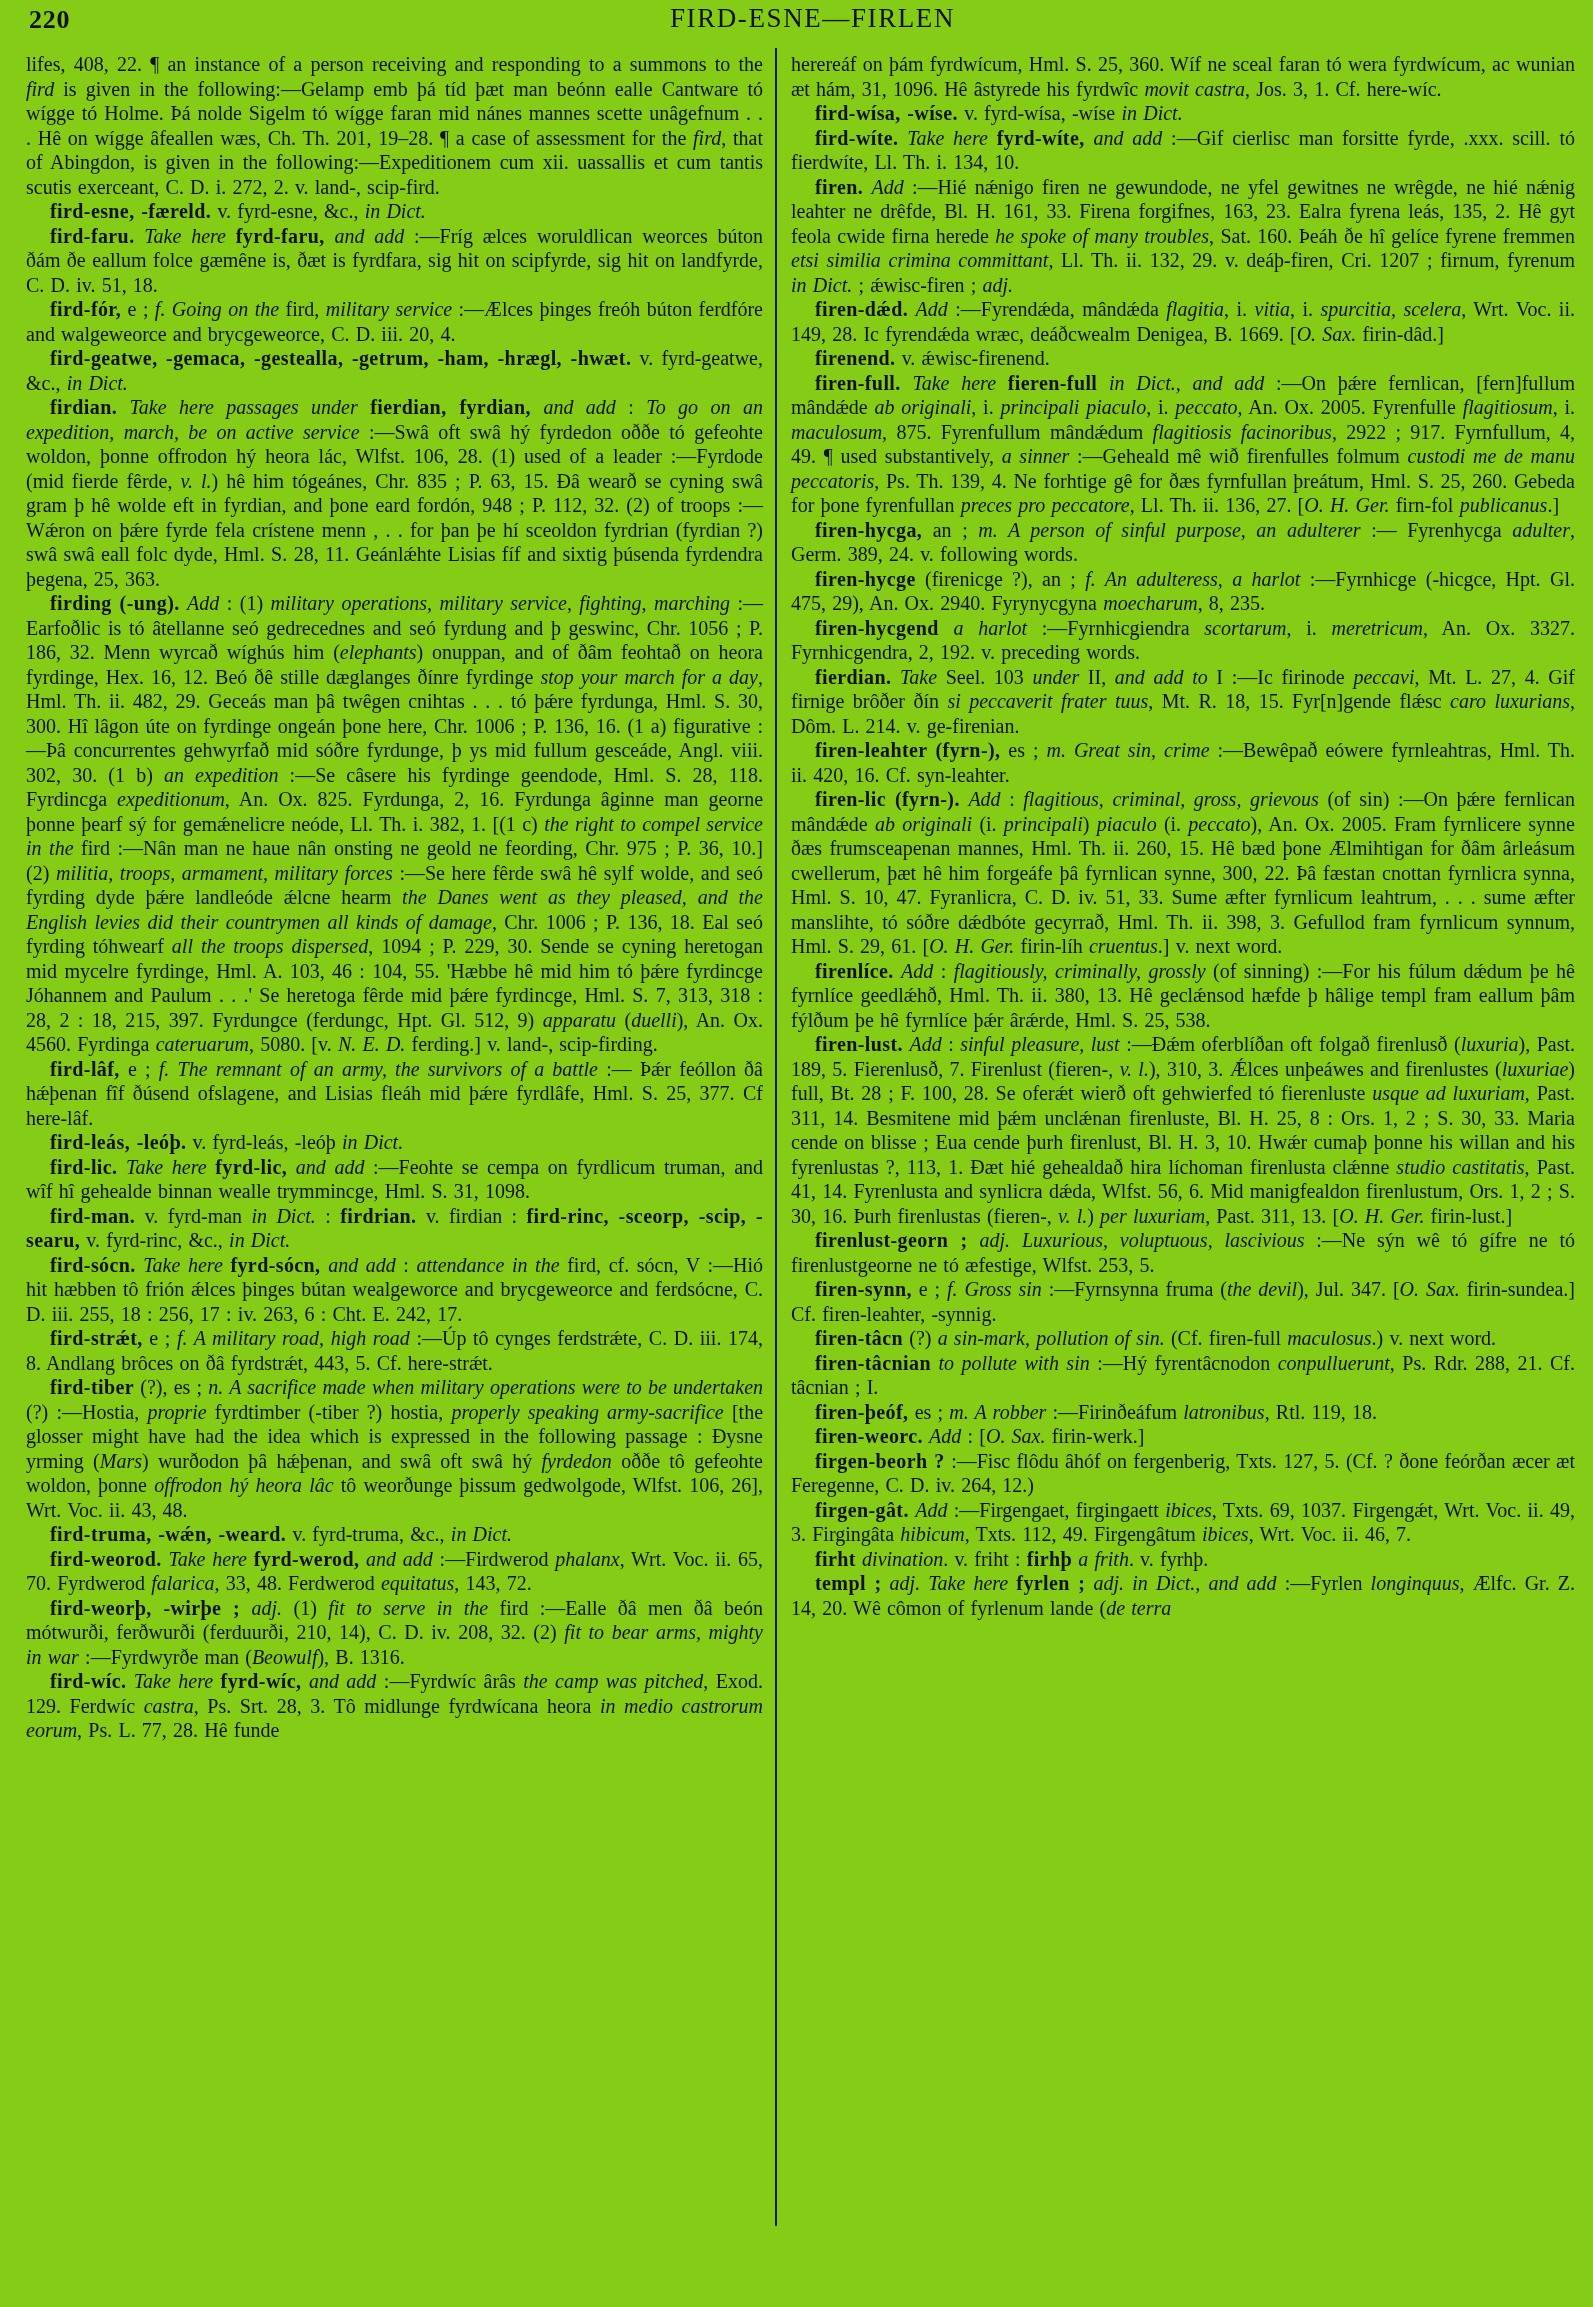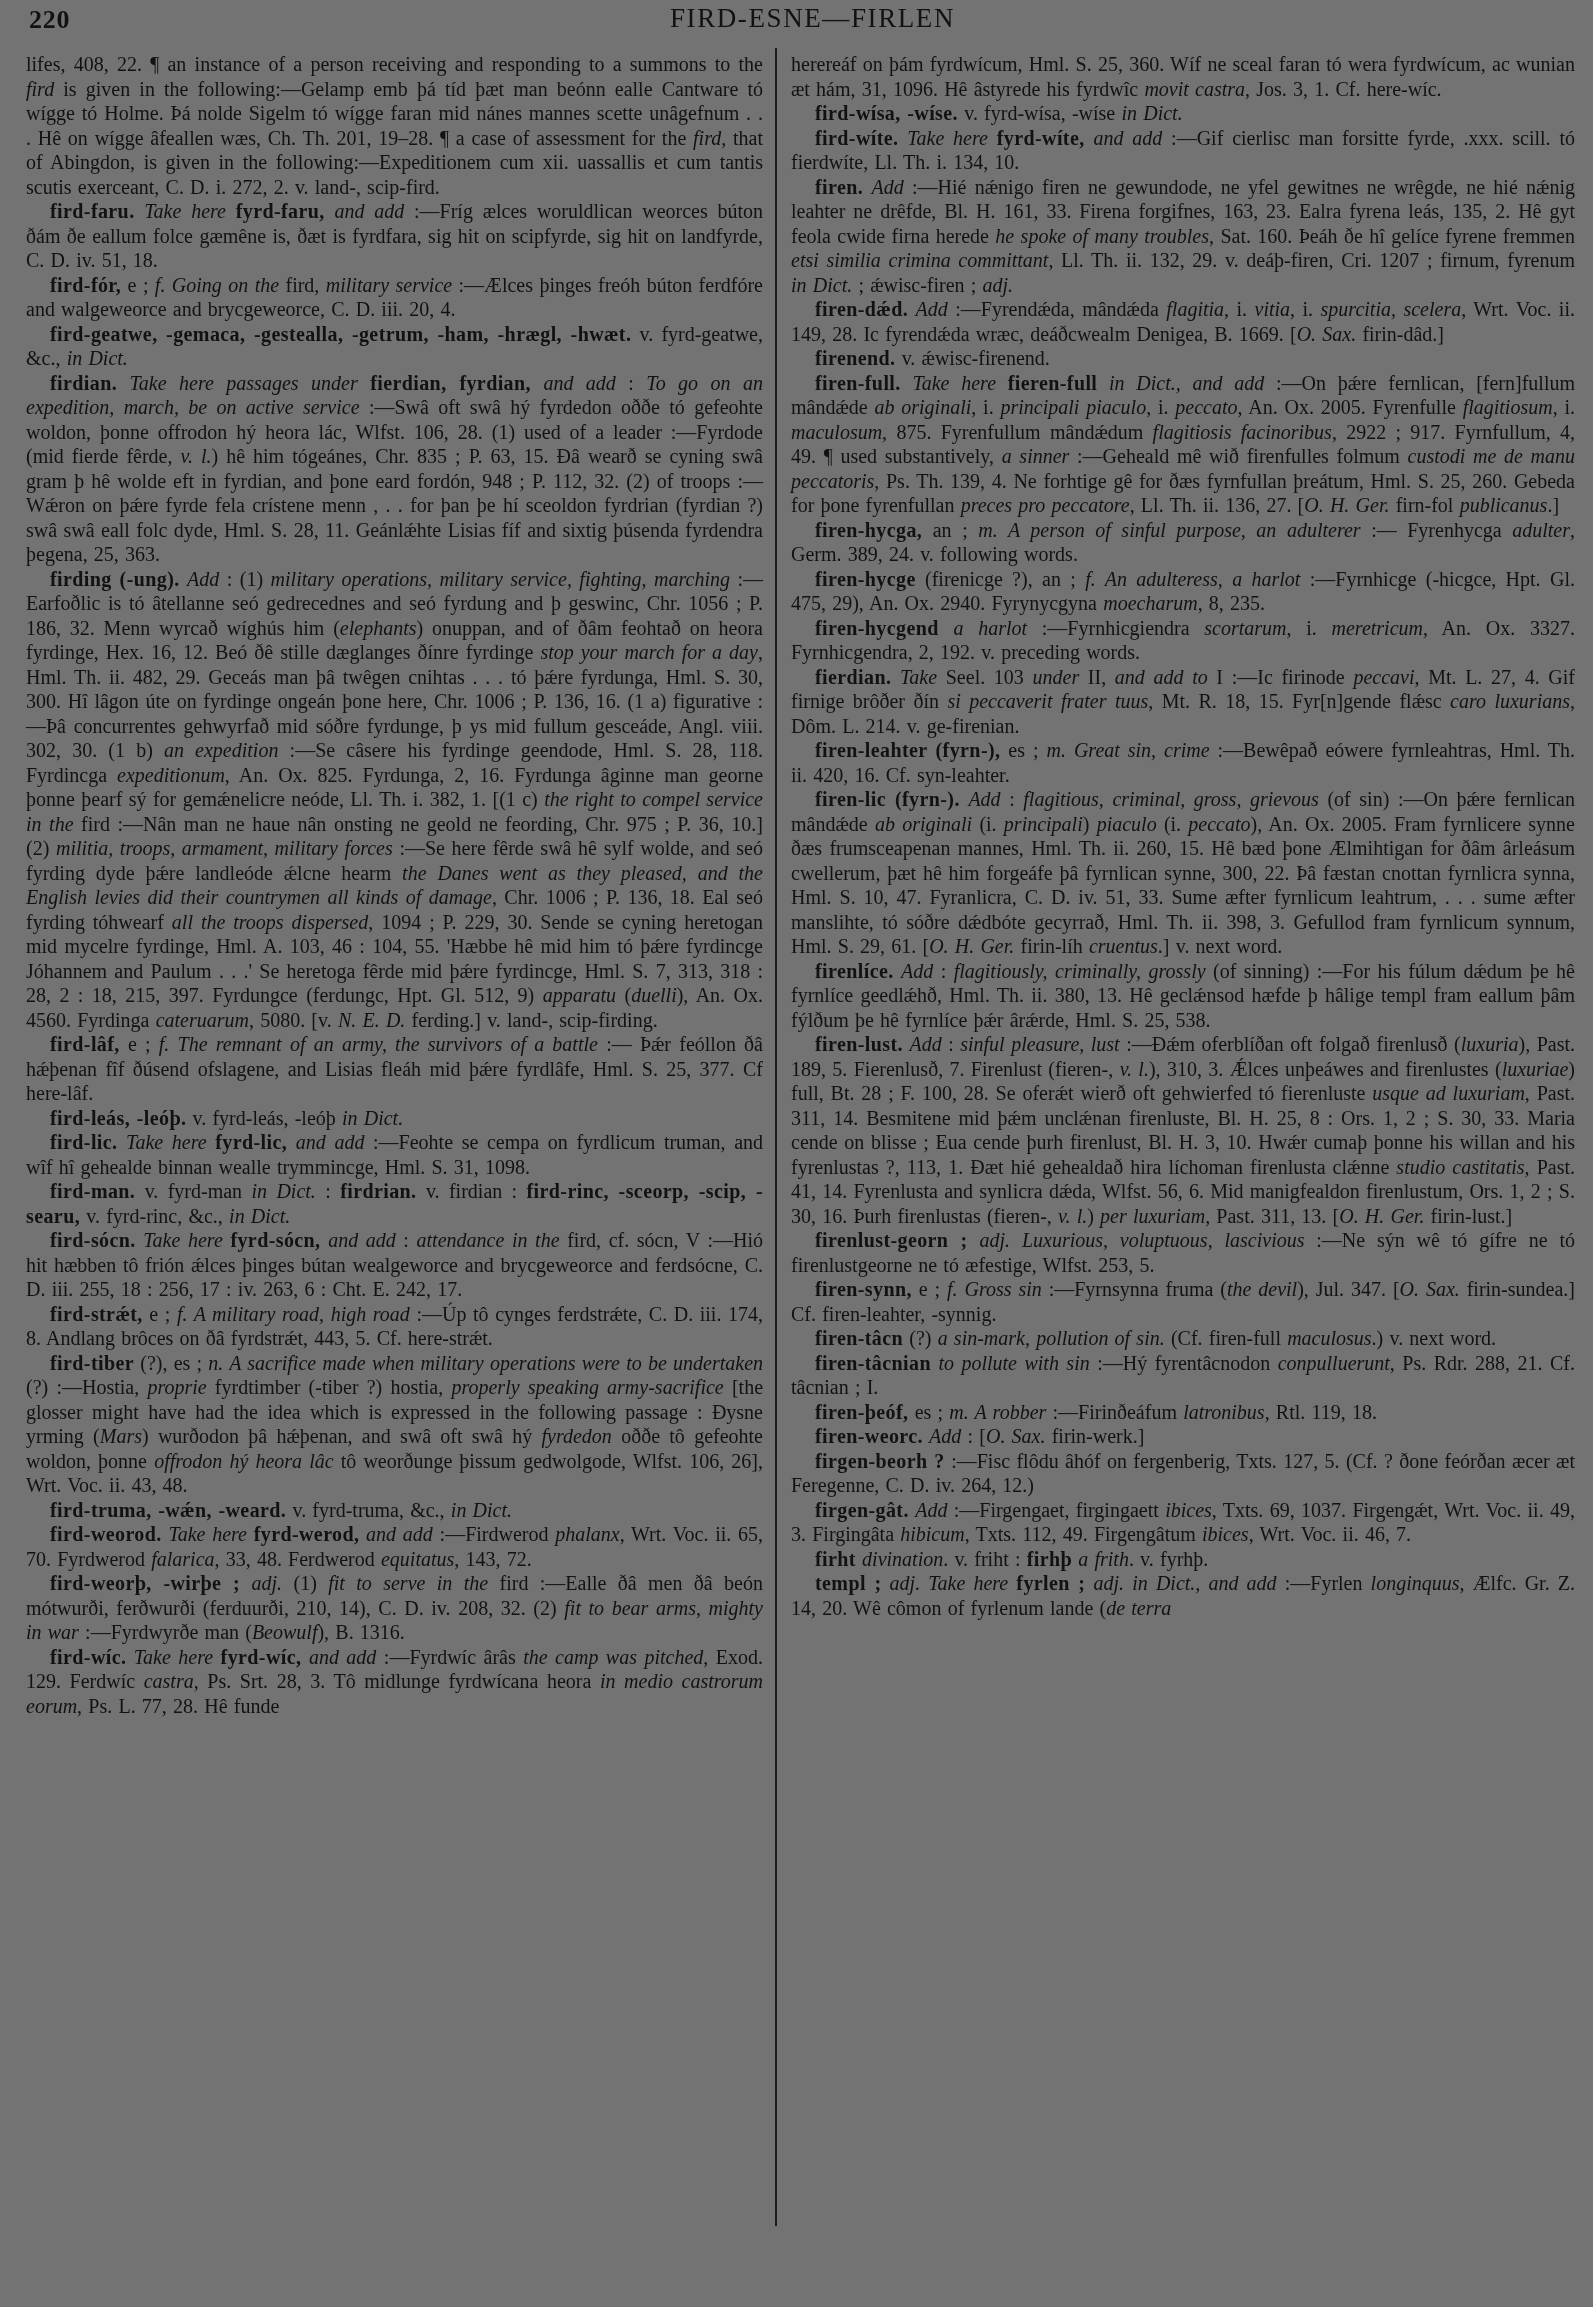--- a/index.html
+++ b/index.html
@@ -5,21 +5,21 @@
   html, body {
     margin: 0;
     padding: 0;
     background: #e8e8e4;
   }
   .page {
     position: relative;
     width: 1593px;
     height: 2307px;
     margin: 0 auto;
-    background: #737373;
+    background: #84cc16;
     color: #121212;
     font-family: "Liberation Serif", "DejaVu Serif", serif;
     overflow: hidden;
   }
   .page-number {
     position: absolute;
     top: 4.8px;
     left: 29px;
     font-size: 26px;
     font-weight: bold;
@@ -69,20 +69,21 @@
 
 <div class="page">
   <div class="page-number">220</div>
   <div class="running-head">FIRD-ESNE—FIRLEN</div>
 
   <div class="col-divider"></div>
 
   <div class="columns">
     <div class="col col-left">
         <p class="entry">lifes, 408, 22.   ¶ an instance of a person receiving and responding to a summons to the <i>fird</i> is given in the following:—Gelamp emb þá tíd þæt man beónn ealle Cantware tó wígge tó Holme.  Þá nolde Sigelm tó wígge faran mid nánes mannes scette unâgefnum . . . Hê on wígge âfeallen wæs, Ch. Th. 201, 19–28.   ¶ a case of assessment for the <i>fird</i>, that of Abingdon, is given in the following:—Expeditionem cum xii. uassallis et cum tantis scutis exerceant, C. D. i. 272, 2.   v. land-, scip-fird.</p>
+        <p class="entry ind"><b>fird-esne, -færeld.</b>   v. fyrd-esne, &amp;c., <i>in Dict.</i></p>
         <p class="entry ind"><b>fird-faru.</b>  <i>Take here</i> <b>fyrd-faru,</b> <i>and add</i> :—Fríg ælces woruldlican weorces búton ðám ðe eallum folce gæmêne is, ðæt is fyrdfara, sig hit on scipfyrde, sig hit on landfyrde, C. D. iv. 51, 18.</p>
         <p class="entry ind"><b>fird-fór,</b> e ; <i>f. Going on the</i> fird, <i>military service</i> :—Ælces þinges freóh búton ferdfóre and walgeweorce and brycgeweorce, C. D. iii. 20, 4.</p>
         <p class="entry ind"><b>fird-geatwe, -gemaca, -gestealla, -getrum, -ham, -hrægl, -hwæt.</b>   v. fyrd-geatwe, &amp;c., <i>in Dict.</i></p>
         <p class="entry ind"><b>firdian.</b>  <i>Take here passages under</i> <b>fierdian, fyrdian,</b> <i>and add</i> : <i>To go on an expedition, march, be on active service</i> :—Swâ oft swâ hý fyrdedon oððe tó gefeohte woldon, þonne offrodon hý heora lác, Wlfst. 106, 28. (1) used of a leader :—Fyrdode (mid fierde fêrde, <i>v. l.</i>) hê him tógeánes, Chr. 835 ; P. 63, 15.  Ðâ wearð se cyning swâ gram þ hê wolde eft in fyrdian, and þone eard fordón, 948 ; P. 112, 32.  (2) of troops :—Wǽron on þǽre fyrde fela crístene menn , . . for þan þe hí sceoldon fyrdrian (fyrdian ?) swâ swâ eall folc dyde, Hml. S. 28, 11.  Geánlǽhte Lisias fíf and sixtig þúsenda fyrdendra þegena, 25, 363.</p>
         <p class="entry ind"><b>firding (-ung).</b>  <i>Add</i> : (1) <i>military operations, military service, fighting, marching</i> :—Earfoðlic is tó âtellanne seó gedrecednes and seó fyrdung and þ geswinc, Chr. 1056 ; P. 186, 32.  Menn wyrcað wíghús him (<i>elephants</i>) onuppan, and of ðâm feohtað on heora fyrdinge, Hex. 16, 12.  Beó ðê stille dæglanges ðínre fyrdinge <i>stop your march for a day</i>, Hml. Th. ii. 482, 29.  Geceás man þâ twêgen cnihtas . . . tó þǽre fyrdunga, Hml. S. 30, 300.  Hî lâgon úte on fyrdinge ongeán þone here, Chr. 1006 ; P. 136, 16.  (1 a) figurative :—Þâ concurrentes gehwyrfað mid sóðre fyrdunge, þ ys mid fullum gesceáde, Angl. viii. 302, 30.  (1 b) <i>an expedition</i> :—Se câsere his fyrdinge geendode, Hml. S. 28, 118.  Fyrdincga <i>expeditionum</i>, An. Ox. 825.  Fyrdunga, 2, 16. Fyrdunga âginne man georne þonne þearf sý for gemǽnelicre neóde, Ll. Th. i. 382, 1.  [(1 c) <i>the right to compel service in the</i> fird :—Nân man ne haue nân onsting ne geold ne feording, Chr. 975 ; P. 36, 10.] (2) <i>militia, troops, armament, military forces</i> :—Se here fêrde swâ hê sylf wolde, and seó fyrding dyde þǽre landleóde ǽlcne hearm <i>the Danes went as they pleased, and the English levies did their countrymen all kinds of damage</i>, Chr. 1006 ; P. 136, 18.  Eal seó fyrding tóhwearf <i>all the troops dispersed</i>, 1094 ; P. 229, 30.  Sende se cyning heretogan mid mycelre fyrdinge, Hml. A. 103, 46 : 104, 55.  'Hæbbe hê mid him tó þǽre fyrdincge Jóhannem and Paulum . . .' Se heretoga fêrde mid þǽre fyrdincge, Hml. S. 7, 313, 318 : 28, 2 : 18, 215, 397.  Fyrdungce (ferdungc, Hpt. Gl. 512, 9) <i>apparatu</i> (<i>duelli</i>), An. Ox. 4560.  Fyrdinga <i>cateruarum</i>, 5080.  [v. <i>N. E. D.</i> ferding.]  v. land-, scip-firding.</p>
         <p class="entry ind"><b>fird-lâf,</b> e ; <i>f. The remnant of an army, the survivors of a battle</i> :— Þǽr feóllon ðâ hǽþenan fîf ðúsend ofslagene, and Lisias fleáh mid þǽre fyrdlâfe, Hml. S. 25, 377.   Cf here-lâf.</p>
         <p class="entry ind"><b>fird-leás, -leóþ.</b>   v. fyrd-leás, -leóþ <i>in Dict.</i></p>
         <p class="entry ind"><b>fird-lic.</b>   <i>Take here</i> <b>fyrd-lic,</b> <i>and add</i> :—Feohte se cempa on fyrdlicum truman, and wîf hî gehealde binnan wealle trymmincge, Hml. S. 31, 1098.</p>
         <p class="entry ind"><b>fird-man.</b>  v. fyrd-man <i>in Dict.</i> : <b>firdrian.</b>  v. firdian : <b>fird-rinc, -sceorp, -scip, -searu,</b>  v. fyrd-rinc, &amp;c., <i>in Dict.</i></p>
         <p class="entry ind"><b>fird-sócn.</b>  <i>Take here</i> <b>fyrd-sócn,</b> <i>and add</i> :  <i>attendance in the</i> fird, cf. sócn, V :—Hió hit hæbben tô frión ǽlces þinges bútan wealgeworce and brycgeweorce and ferdsócne, C. D. iii. 255, 18 : 256, 17 : iv. 263, 6 : Cht. E. 242, 17.</p>

